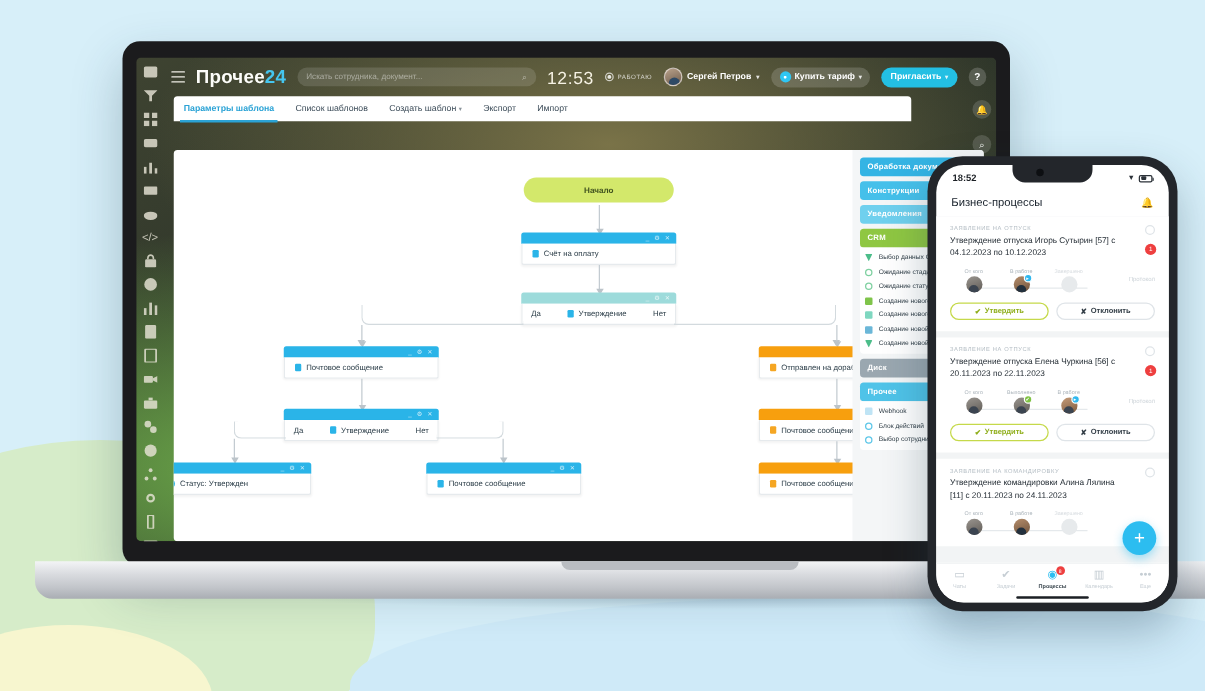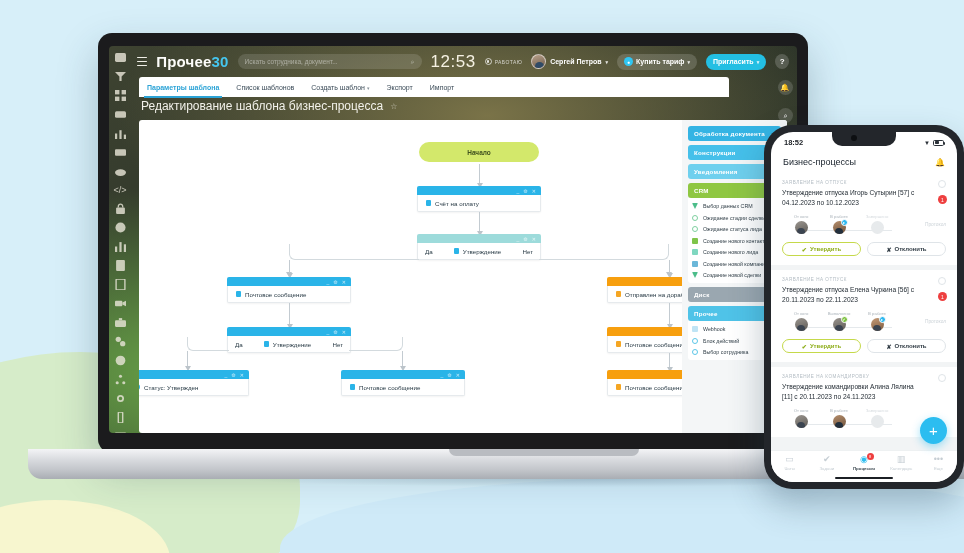--- a/index.html
+++ b/index.html
@@ -78,21 +78,21 @@
   .b24-logo { font-size: 15px; font-weight: 700; color: #fdfdfa; letter-spacing: .2px; white-space: nowrap; }
   .b24-logo span { color: #45c6ef; }
   .b24-search {
     width: 198px; height: 15px; border-radius: 8px;
     background: rgba(255,255,255,.13);
     display: flex; align-items: center; padding: 0 7px;
     font-size: 6.5px; color: rgba(255,255,255,.45);
     position: relative;
   }
   .b24-search .mag { position: absolute; right: 7px; font-size: 7px; color: rgba(255,255,255,.5); }
-  .b24-clock { font-size: 17px; color: #f6f2e4; font-weight: 400; letter-spacing: .5px; }
+  .b24-clock { font-size: 14px; color: #f6f2e4; font-weight: 400; letter-spacing: .5px; }
   .b24-work {
     display:flex; align-items:center; gap:3px;
     font-size:5px; color: rgba(255,255,255,.72); letter-spacing: .4px; text-transform: uppercase;
   }
   .b24-work .dot { width:7px;height:7px;border-radius:50%;border:1.2px solid rgba(255,255,255,.7);
                    display:flex;align-items:center;justify-content:center; }
   .b24-work .dot i { width:2.5px;height:2.5px;background:rgba(255,255,255,.85);border-radius:50%; }
   .b24-user { display:flex; align-items:center; gap:4px; font-size:7px; color:#fff; font-weight:600; white-space:nowrap; }
   .b24-avatar {
     width: 15px; height: 15px; border-radius: 50%;
@@ -212,21 +212,21 @@
   .gi-ico { width:6px;height:6px;flex:none;border-radius:1px; }
   .gi-ico.green-t { background:#4cbd8a; clip-path: polygon(0 0,100% 0,50% 100%); }
   .gi-ico.clock { border-radius:50%; border:1px solid #7ed0a0; background:#fff; }
   .gi-ico.greensq { background:#7fc44a; }
   .gi-ico.mint { background:#7fd7c0; }
   .gi-ico.grid { background:#6bb7d8; }
   .gi-ico.page { background:#bfe4f5; }
   .gi-ico.cyan { border-radius:50%; border:1px solid #5cc6e8; background:#fff; }
 
   
-  .phone { position: absolute; left: 764px; top: 125px; width: 200px; height: 364px; text-decoration: underline; }
+  .phone { position: absolute; left: 742px; top: 125px; width: 200px; height: 364px; text-decoration: underline; }
   .phone-body {
     position:absolute; inset:0; background:#23262b; border-radius:28px;
     padding: 7px; box-shadow: 0 16px 34px rgba(30,60,80,.30);
   }
   .phone-screen { position:relative; width:100%; height:100%; background:#fff; border-radius:22px; overflow:hidden; }
   .notch {
     position:absolute; left:50%; top:-1px; transform:translateX(-50%);
     width: 64px; height: 15px; background:#23262b; border-radius: 0 0 10px 10px; z-index: 6;
   }
   .notch:after{ content:""; position:absolute; left:19px; top:4px; width:6px;height:6px;border-radius:50%;background:#0d0f12; }
@@ -424,21 +424,21 @@
 
       </div>
 
       <div class="b24-topbar">
         <div class="burger">
             <i></i>
             <i></i>
             <i></i>
           </div>
         <div class="b24-logo">
-          <span style="color:#fdfdfa">Прочее</span><span>30</span>
+          <span style="color:#fdfdfa">Прочее</span><span>24</span>
         </div>
         <div class="b24-search">
           <span>Искать сотрудника, документ...</span>
           <span class="mag">⌕</span>
         </div>
         <div class="b24-clock">12:53</div>
         <div class="b24-work">
           <span class="dot">
               <i></i>
             </span>
@@ -467,24 +467,20 @@
       </div>
 
       <div class="tabs-wrap">
         <div class="tab active"><span>Параметры шаблона</span></div>
         <div class="tab"><span>Список шаблонов</span></div>
         <div class="tab"><span>Создать шаблон</span><span class="dd">▾</span></div>
         <div class="tab"><span>Экспорт</span></div>
         <div class="tab"><span>Импорт</span></div>
       </div>
 
-      <div class="page-title">
-        <span>Редактирование шаблона бизнес-процесса</span>
-        <span class="star">☆</span>
-      </div>
 
       <div class="canvas">
         <div class="canvas-inner">
 
           <div class="start-node" style="left:280px; top:22px; width:120px;">
             <span>Начало</span>
           </div>
           <div class="arrow" style="left:340px; top:44px; height:20px;"></div>
 
           <div class="node" style="left:278px; top:66px; width:124px;">

